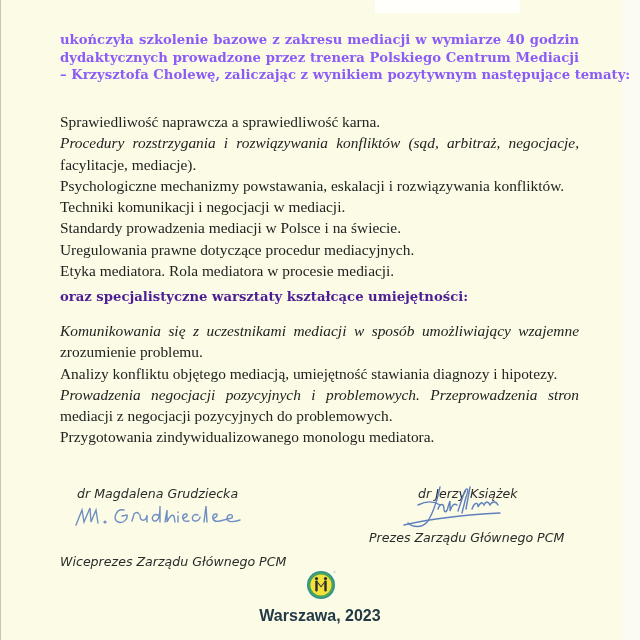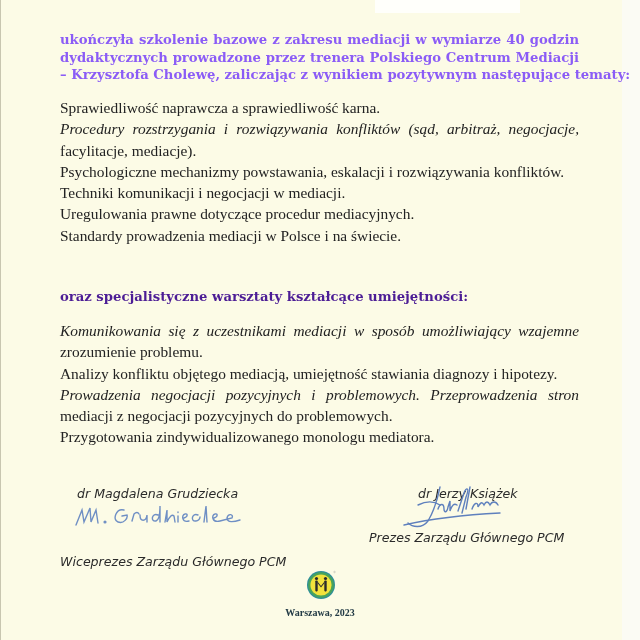--- a/index.html
+++ b/index.html
@@ -32,39 +32,39 @@
   .intro .line { display: block; text-align: justify; text-align-last: justify; white-space: nowrap; }
   .intro .line.last { text-align-last: left; }
   .list {
     position: absolute; left: 60px; width: 519px;
     font-family: "Liberation Serif", serif;
     font-size: 15.4px; line-height: 21.3px;
     color: #222;
   }
   .list .item { display: block; text-align: justify; }
   .list .item .l1 { display: block; text-align: justify; text-align-last: justify; font-style: italic; }
-  .topics { top: 97px; }
+  .topics { top: 111px; }
   .skills { top: 320px; }
   .section-heading {
     position: absolute; left: 60px; top: 289px;
     font-family: "DejaVu Serif", serif;
     font-weight: bold; font-size: 13.2px; color: #4c1d95;
   }
   .sig {
     position: absolute;
     font-family: "DejaVu Sans", sans-serif;
     font-style: italic; font-size: 12.6px; color: #2a2a2a;
   }
   .sig .name { position: absolute; white-space: nowrap; }
   .sig .role { position: absolute; white-space: nowrap; }
   .sig svg { position: absolute; }
   .logo { position: absolute; left: 306px; top: 570px; width: 30px; height: 30px; }
   .place-date {
     position: absolute; left: 0; width: 640px; top: 607px; text-align: center;
-    font-family: Liberation Serif, serif; font-weight: bold; font-size: 10px;
+    font-family: Liberation Sans, sans-serif; font-weight: bold; font-size: 16px;
     color: #223a45;
   }
 </style>
 </head>
 <body>
 
 <div class="page"></div>
 <div class="right-margin"></div>
 <div class="scan-patch"></div>
 
@@ -75,22 +75,23 @@
 </div>
 
 <div class="list topics">
   <span class="item">Sprawiedliwość naprawcza a sprawiedliwość karna.</span>
   <span class="item">
     <span class="l1">Procedury rozstrzygania i rozwiązywania konfliktów (sąd, arbitraż, negocjacje,</span>
     <span>facylitacje, mediacje).</span>
   </span>
   <span class="item">Psychologiczne mechanizmy powstawania, eskalacji i rozwiązywania konfliktów.</span>
   <span class="item">Techniki komunikacji i negocjacji w mediacji.</span>
+  <span class="item">Standardy prowadzenia mediacji w Polsce i na świecie.</span>
   <span class="item">Uregulowania prawne dotyczące procedur mediacyjnych.</span>
-  <span class="item">Standardy prowadzenia mediacji w Polsce i na świecie.</span>
+  <span class="item">Etyka mediatora. Rola mediatora w procesie mediacji.</span>
 </div>
 
 <div class="section-heading">oraz specjalistyczne warsztaty kształcące umiejętności:</div>
 
 <div class="list skills">
   <span class="item">
     <span class="l1">Komunikowania się z uczestnikami mediacji w sposób umożliwiający wzajemne</span>
     <span>zrozumienie problemu.</span>
   </span>
   <span class="item">Analizy konfliktu objętego mediacją, umiejętność stawiania diagnozy i hipotezy.</span>

